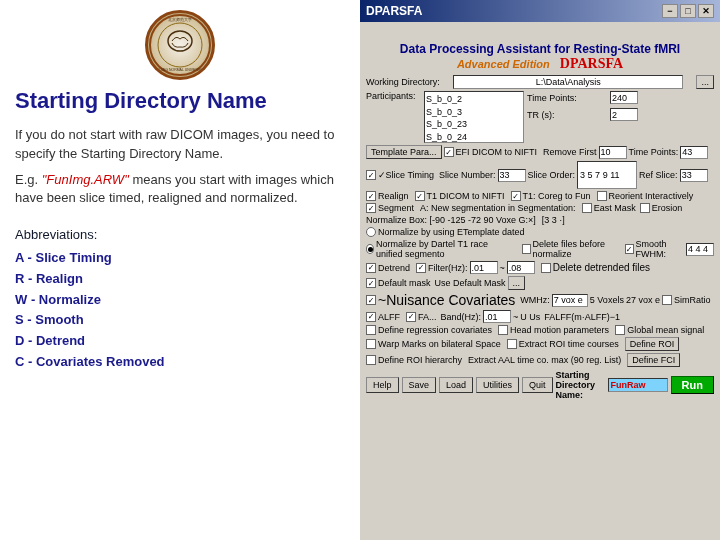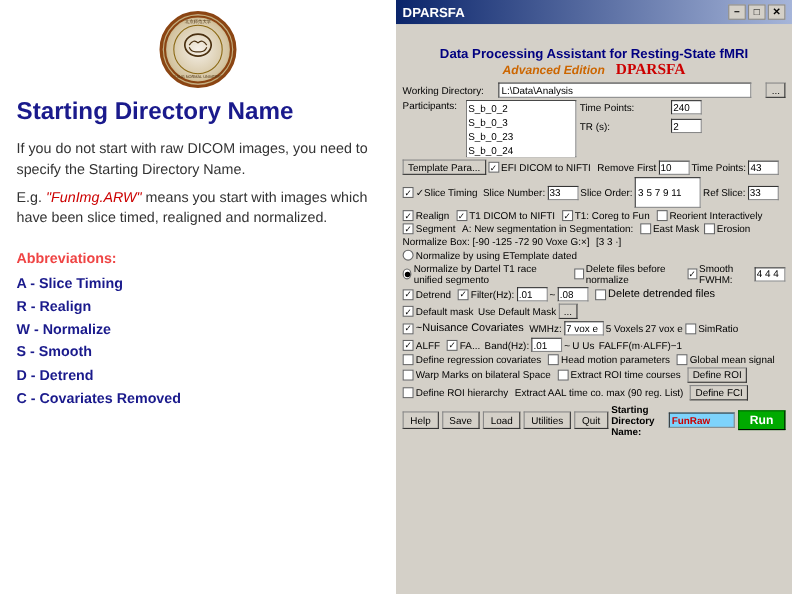--- a/index.html
+++ b/index.html
@@ -64,22 +64,22 @@
     }
 
     .abbrev-section {
       margin-top: 10px;
       font-size: 13px;
       color: #333;
       line-height: 1.6;
     }
 
     .abbrev-section .abbrev-title {
-      font-weight: bold;
-      color: #ef4444;
+      font-weight: normal;
+      color: #0f172a;
       margin-bottom: 2px;
     }
 
     .abbrev-item {
       font-size: 13px;
       color: #1a1a8c;
       font-weight: bold;
     }
 
     
@@ -175,20 +175,21 @@
     .form-input {
       background: white;
       border: 1px inset #888;
       height: 14px;
       font-size: 9px;
       padding: 1px 2px;
     }
 
     .form-input-wide {
       flex: 1;
+      text-align: center;
     }
 
     .btn-small {
       background: #d4d0c8;
       border: 1px outset #888;
       height: 14px;
       font-size: 9px;
       padding: 0 4px;
       cursor: pointer;
       white-space: nowrap;
@@ -480,21 +481,21 @@
 
     <div class="grid-row">
       <div class="cb checked"></div>
       <span style="font-size:9px">Default mask</span>
       <span style="font-size:9px;margin-left:2px">Use Default Mask</span>
       <button class="btn-small">...</button>
     </div>
 
     <div class="grid-row">
       <div class="cb checked"></div>
-      <span style="font-size:10px">~Nuisance Covariates</span>
+      <span style="font-size:14px">~Nuisance Covariates</span>
       <span style="font-size:9px;margin-left:3px">WMHz:</span>
       <input class="small-input" style="width: 36px;" type="text" value="7 vox e">
       <span style="font-size:9px">5 Voxels</span>
       <span style="font-size:9px">27 vox e</span>
       <div class="cb"></div>
       <span style="font-size:9px">SimRatio</span>
     </div>
 
     <div class="grid-row">
       <div class="cb checked"></div>

